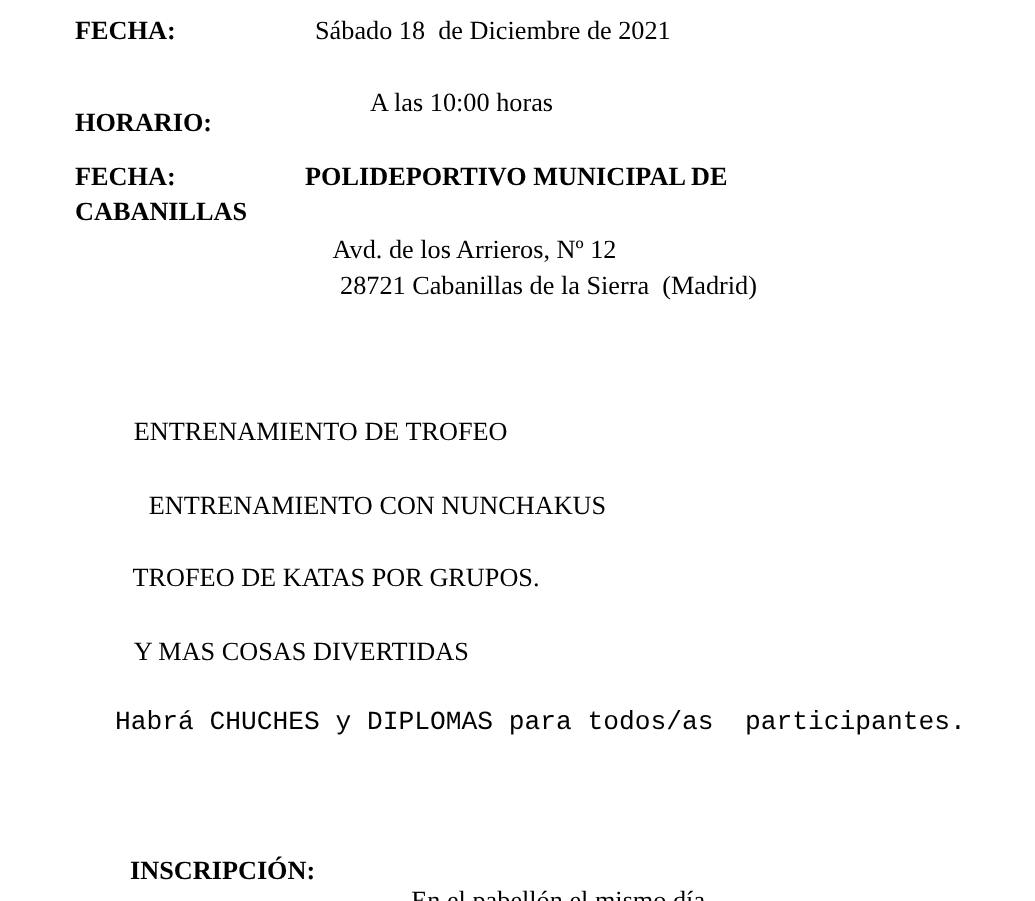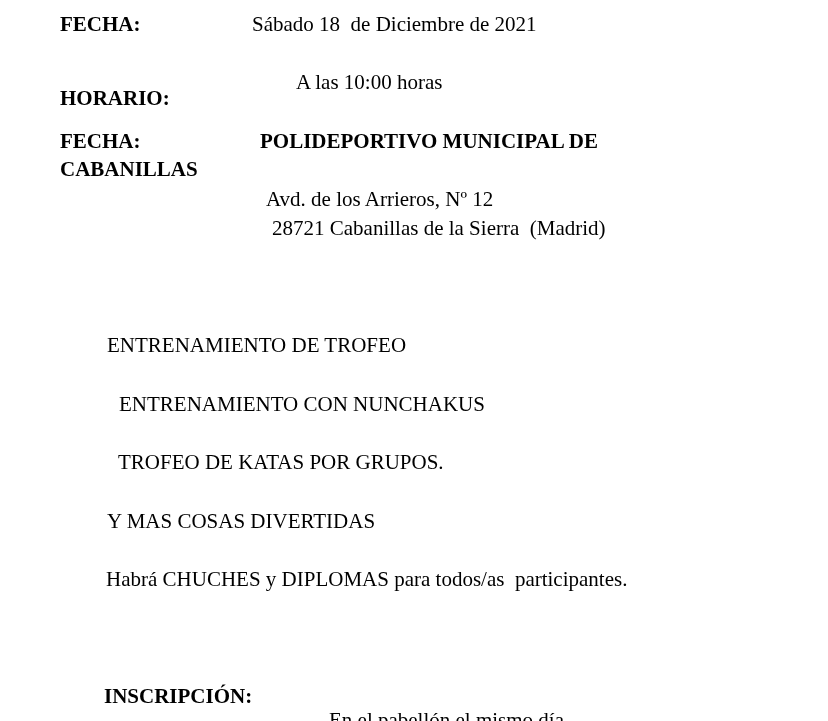--- a/index.html
+++ b/index.html
@@ -14,25 +14,25 @@
 </head>
 <body>
 
 <div class="t b" style="left:60px;top:12px;">FECHA:</div>
 <div class="t" style="left:252px;top:12px;">Sábado 18  de Diciembre de 2021</div>
 
 <div class="t b" style="left:60px;top:86px;">HORARIO:</div>
 <div class="t" style="left:296px;top:70px;">A las 10:00 horas</div>
 
 <div class="t b" style="left:60px;top:129px;">FECHA:</div>
-<div class="t b" style="left:260px;top:129px;">POLIDEPORTIVO MUNICIPAL DE</div>
+<div class="t b" style="left:244px;top:129px;">POLIDEPORTIVO MUNICIPAL DE</div>
 <div class="t b" style="left:60px;top:157px;">CABANILLAS</div>
 <div class="t" style="left:266px;top:187px;">Avd. de los Arrieros, Nº 12</div>
 <div class="t" style="left:272px;top:216px;">28721 Cabanillas de la Sierra  (Madrid)</div>
 
 <div class="t" style="left:107px;top:333px;">ENTRENAMIENTO DE TROFEO</div>
 <div class="t" style="left:119px;top:392px;">ENTRENAMIENTO CON NUNCHAKUS</div>
-<div class="t" style="left:118px;top:450px;">TROFEO DE KATAS POR GRUPOS.</div>
+<div class="t" style="left:106px;top:450px;">TROFEO DE KATAS POR GRUPOS.</div>
 <div class="t" style="left:107px;top:509px;">Y MAS COSAS DIVERTIDAS</div>
-<div class="t" style="left:106px;top:567px;">Habrá CHUCHES y DIPLOMAS para todos/as  participantes.</div>
+<div class="t" style="left:92px;top:567px;font-family:Liberation Mono, monospace;">Habrá CHUCHES y DIPLOMAS para todos/as  participantes.</div>
 
 <div class="t b" style="left:104px;top:684px;">INSCRIPCIÓN:</div>
 <div class="t" style="left:329px;top:684px;margin-top:24px;">En el pabellón el mismo día.</div>
 
 </body></html>

